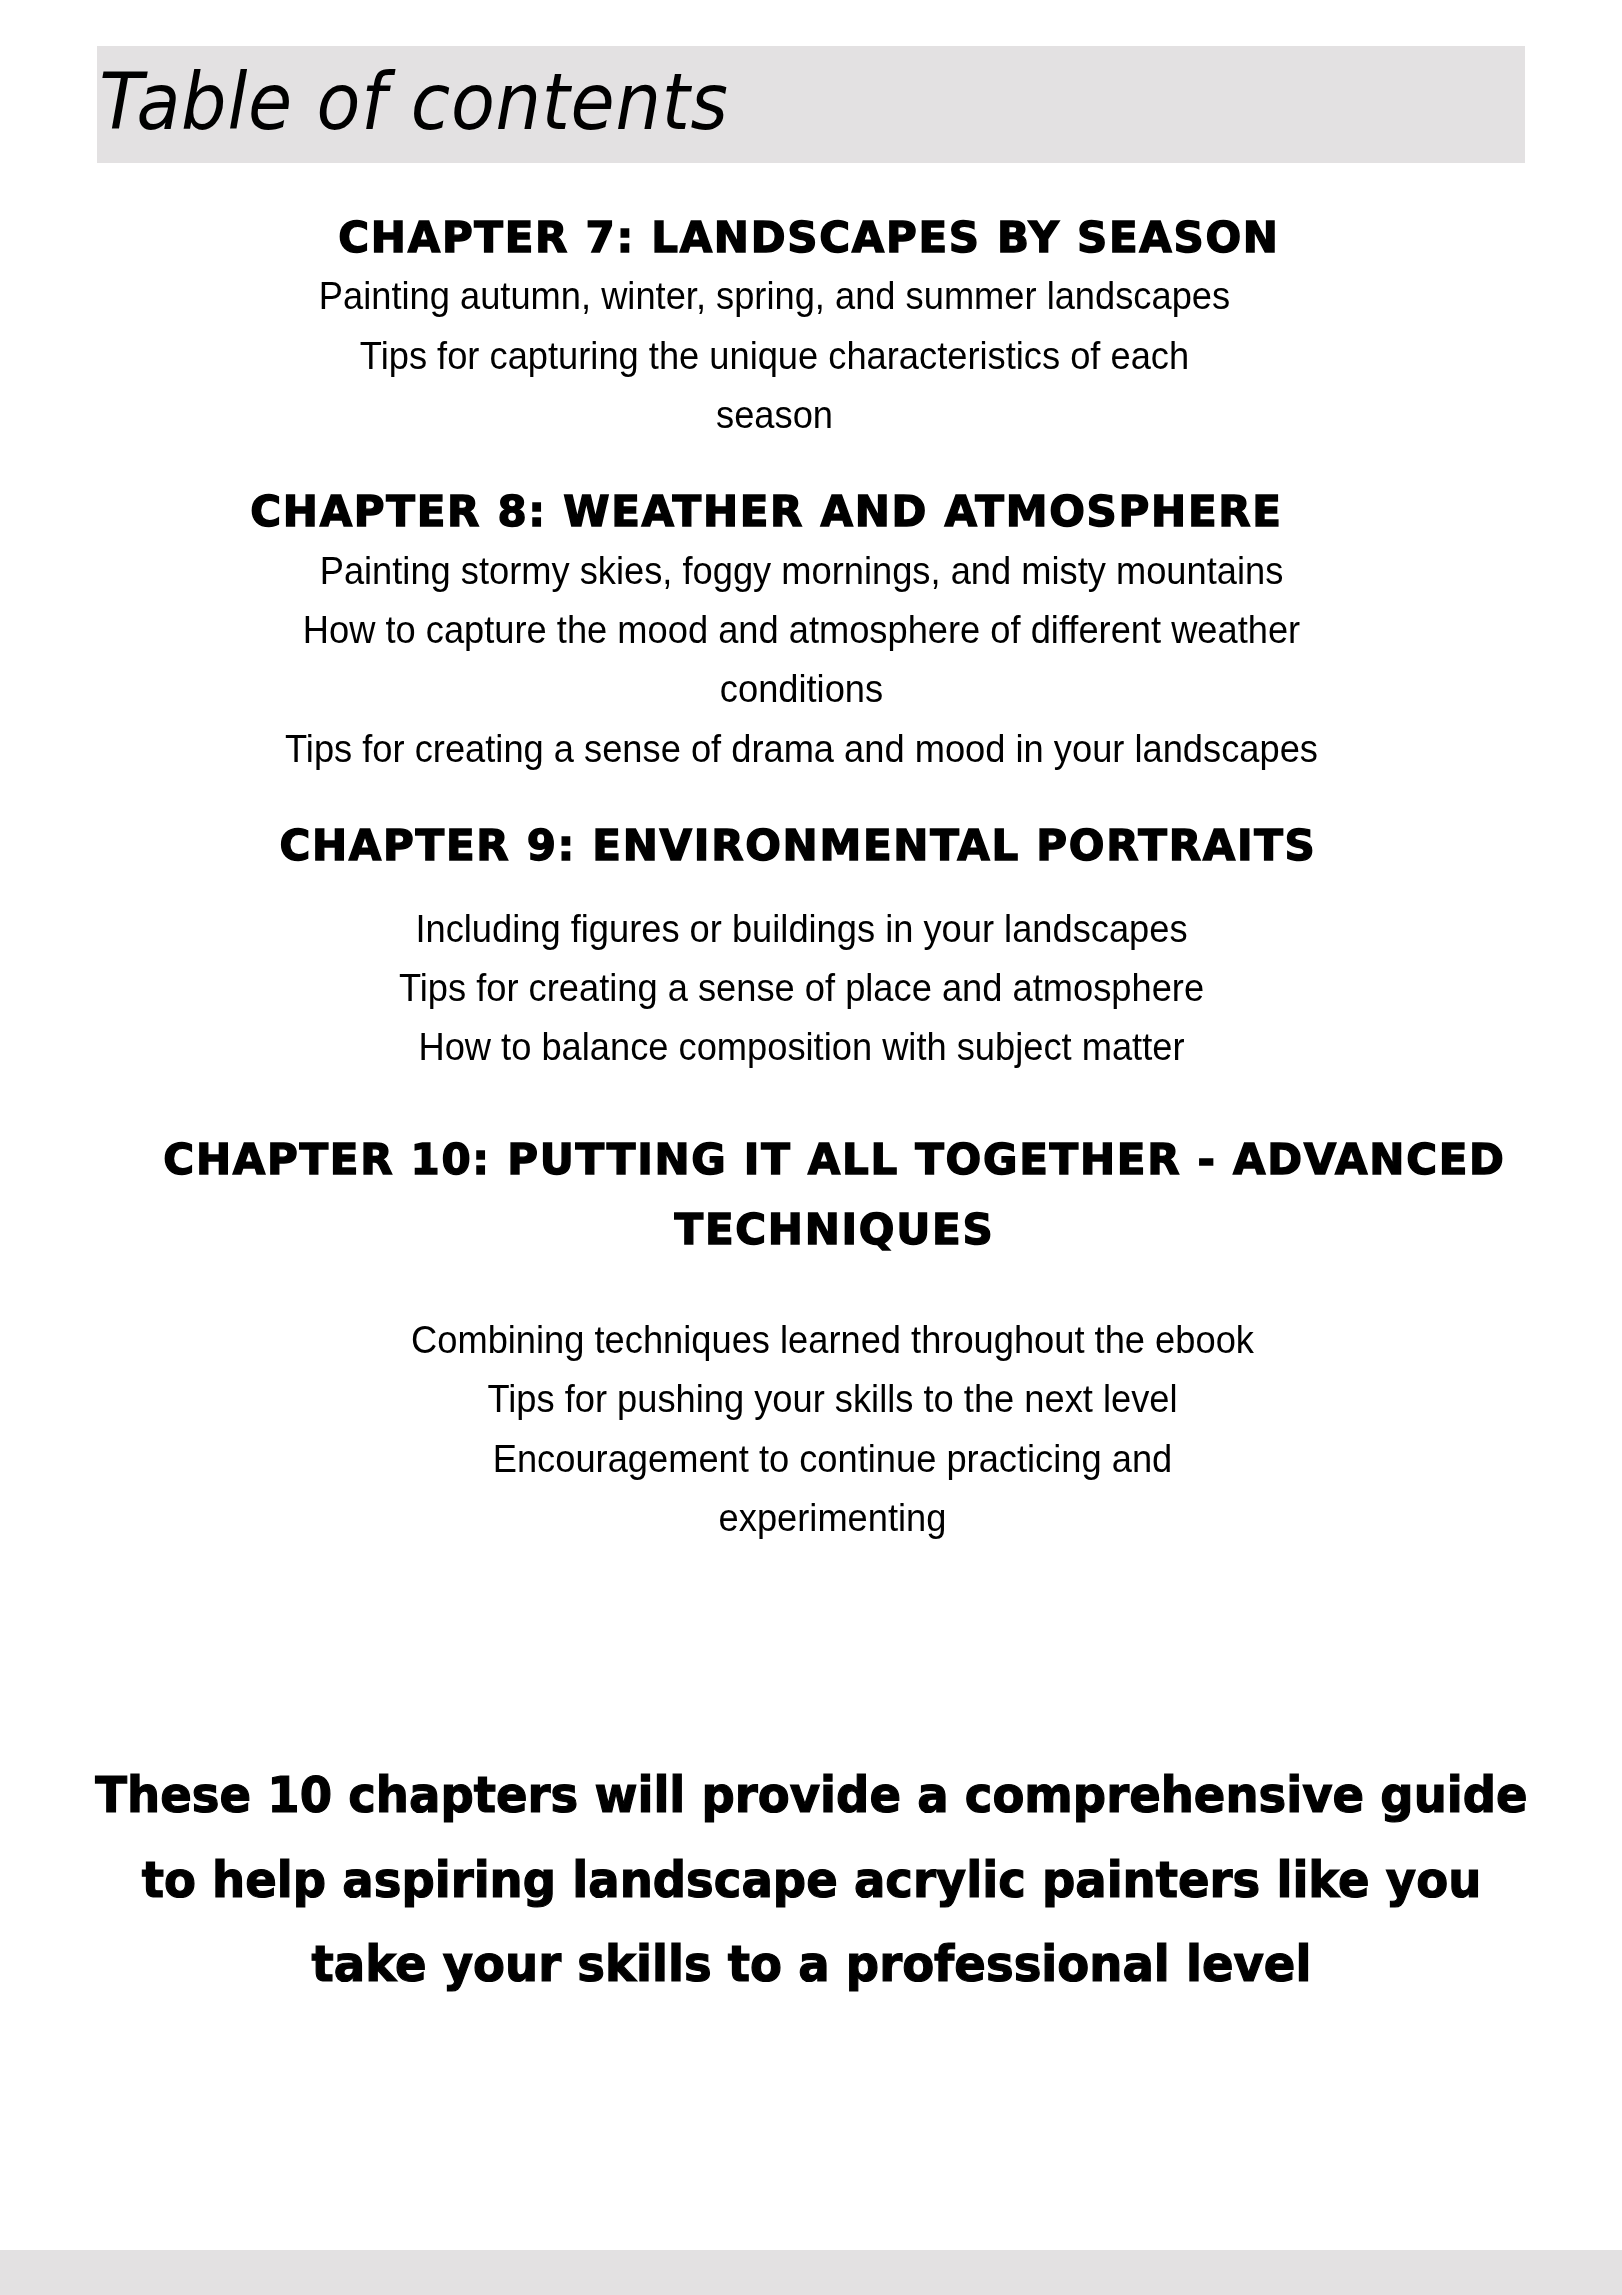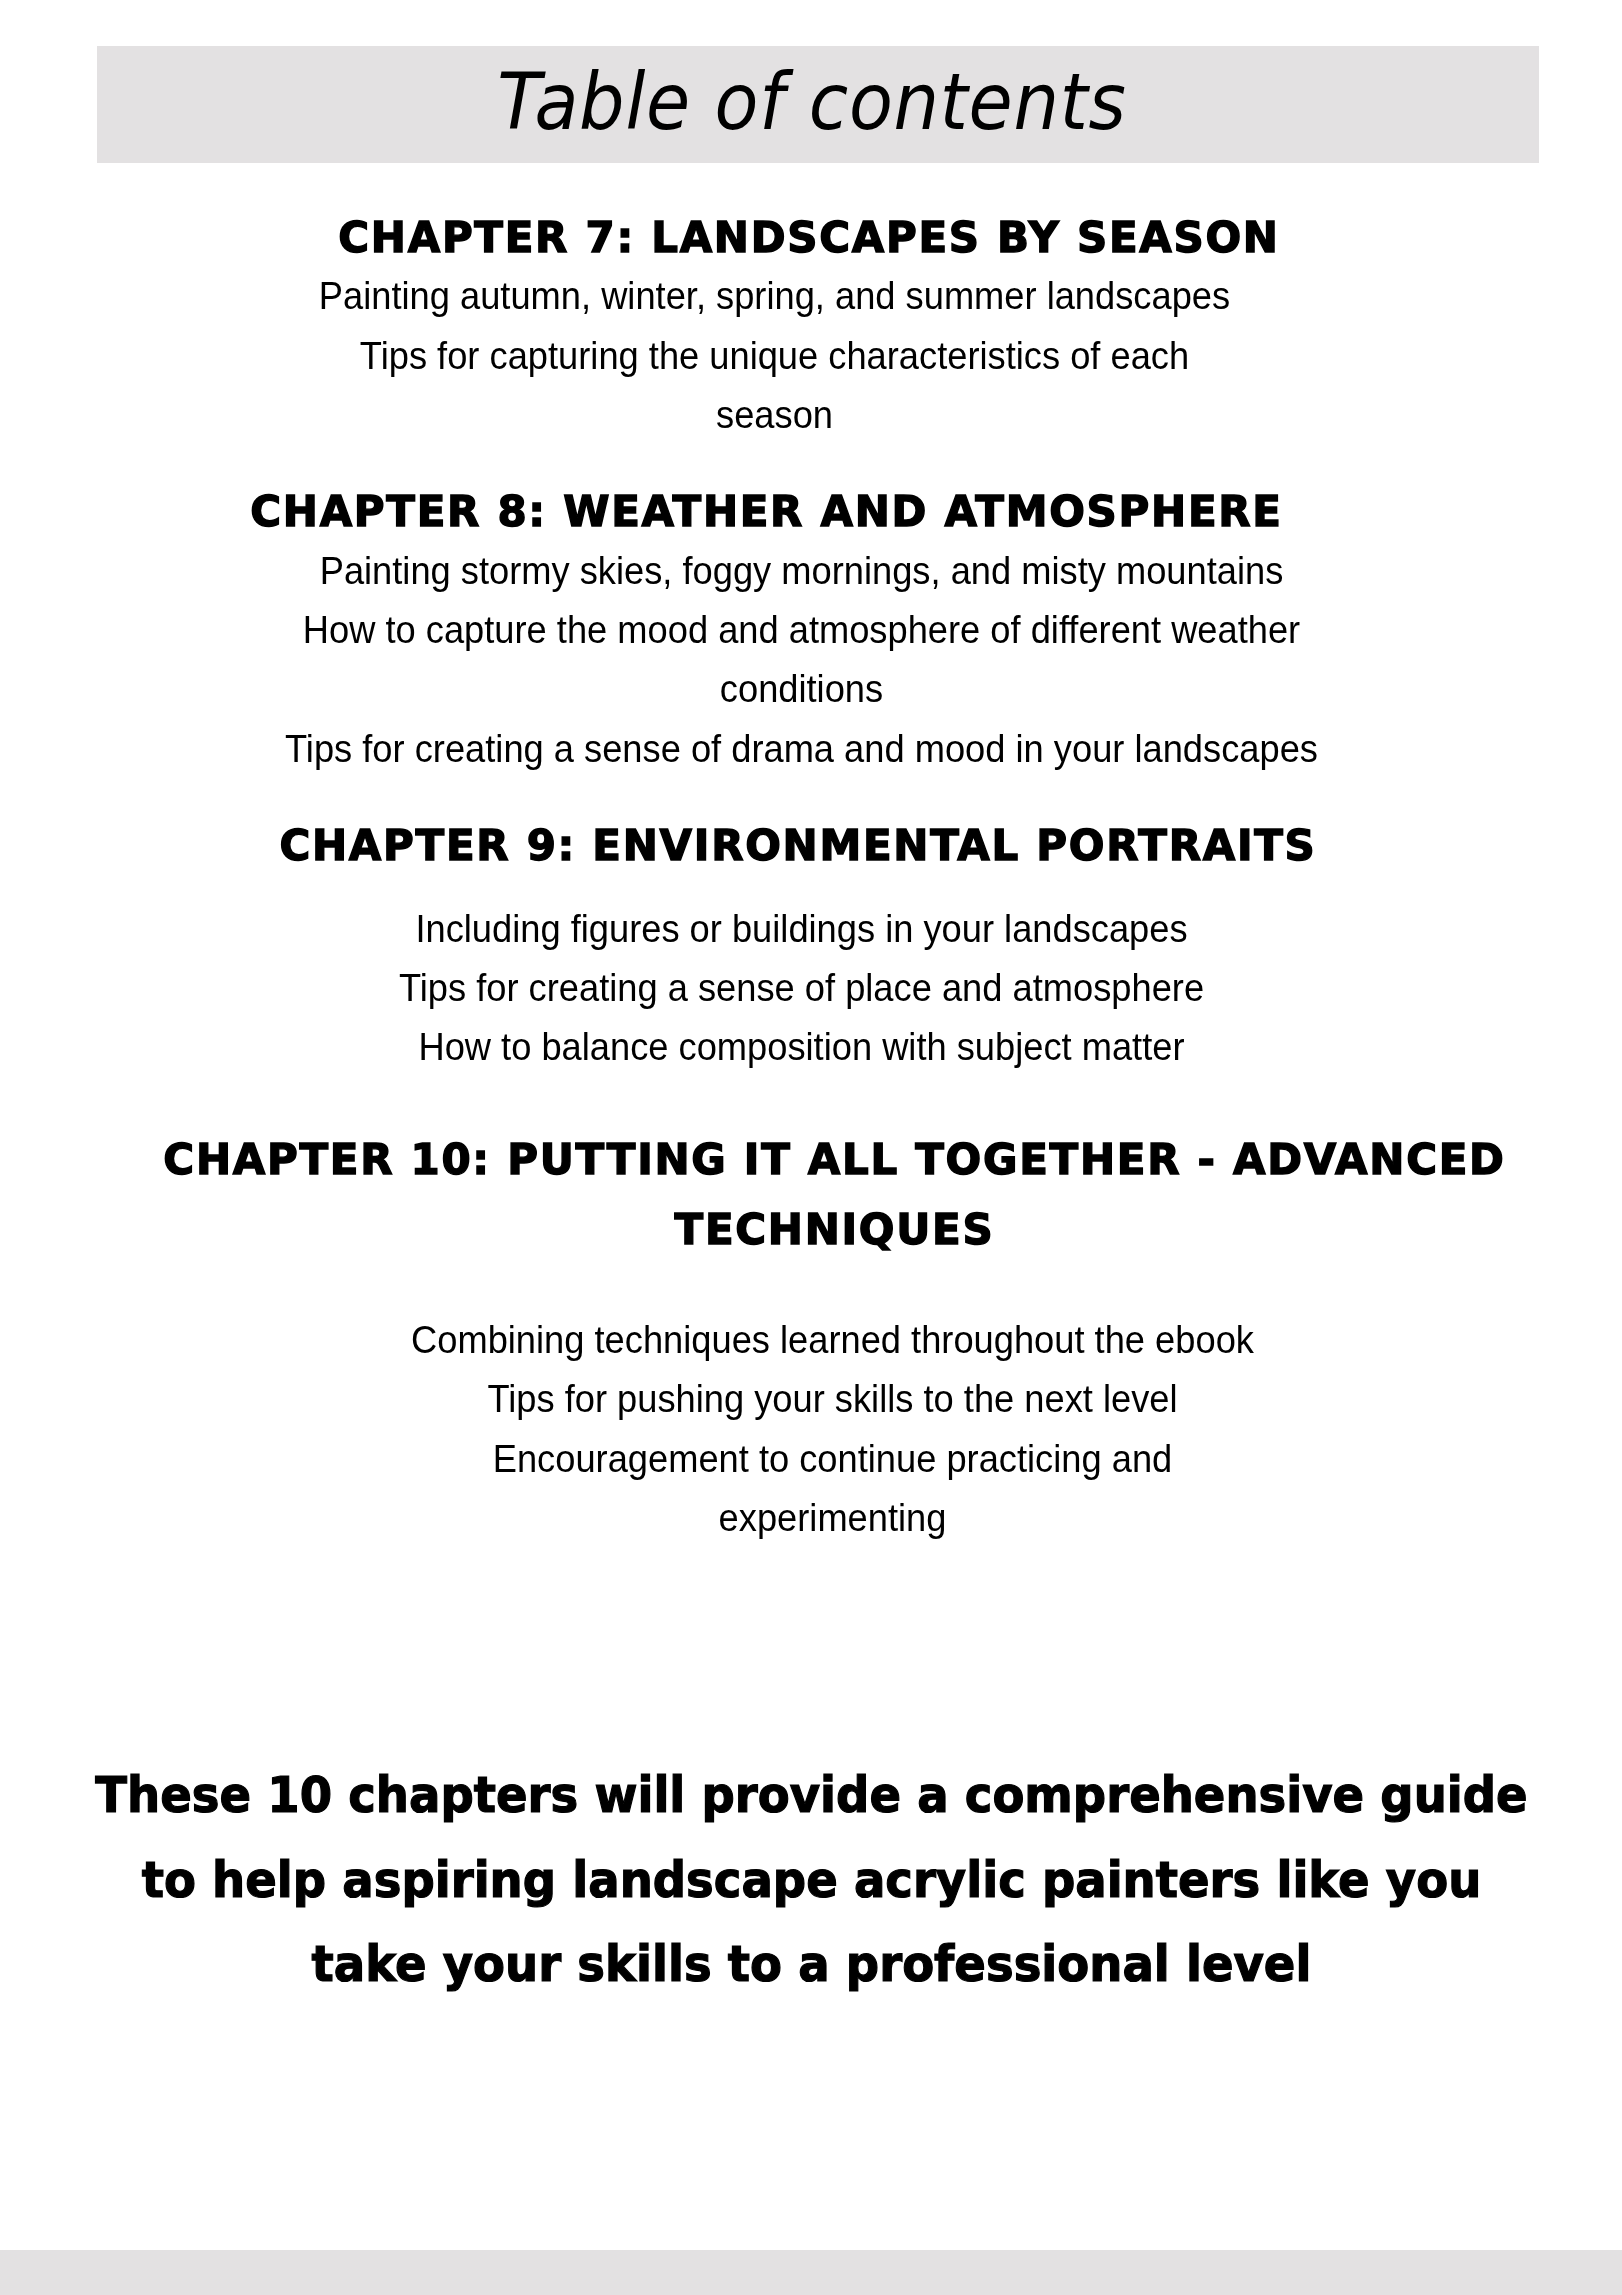--- a/index.html
+++ b/index.html
@@ -16,22 +16,20 @@
   }
   .title-box {
     position: absolute;
     left: 97px;
     top: 46px;
     width: 1428px;
     height: 117px;
     background: #e3e1e2;
     display: flex;
     align-items: center;
-    justify-content: center;
-    padding-left: 14px;
   }
   .title-text {
     font-family: "DejaVu Sans", sans-serif;
     font-style: italic;
     font-weight: normal;
     font-size: 78px;
     letter-spacing: 0.8px;
     transform: scaleX(0.92);
     color: #000;
     margin-top: -5px;

